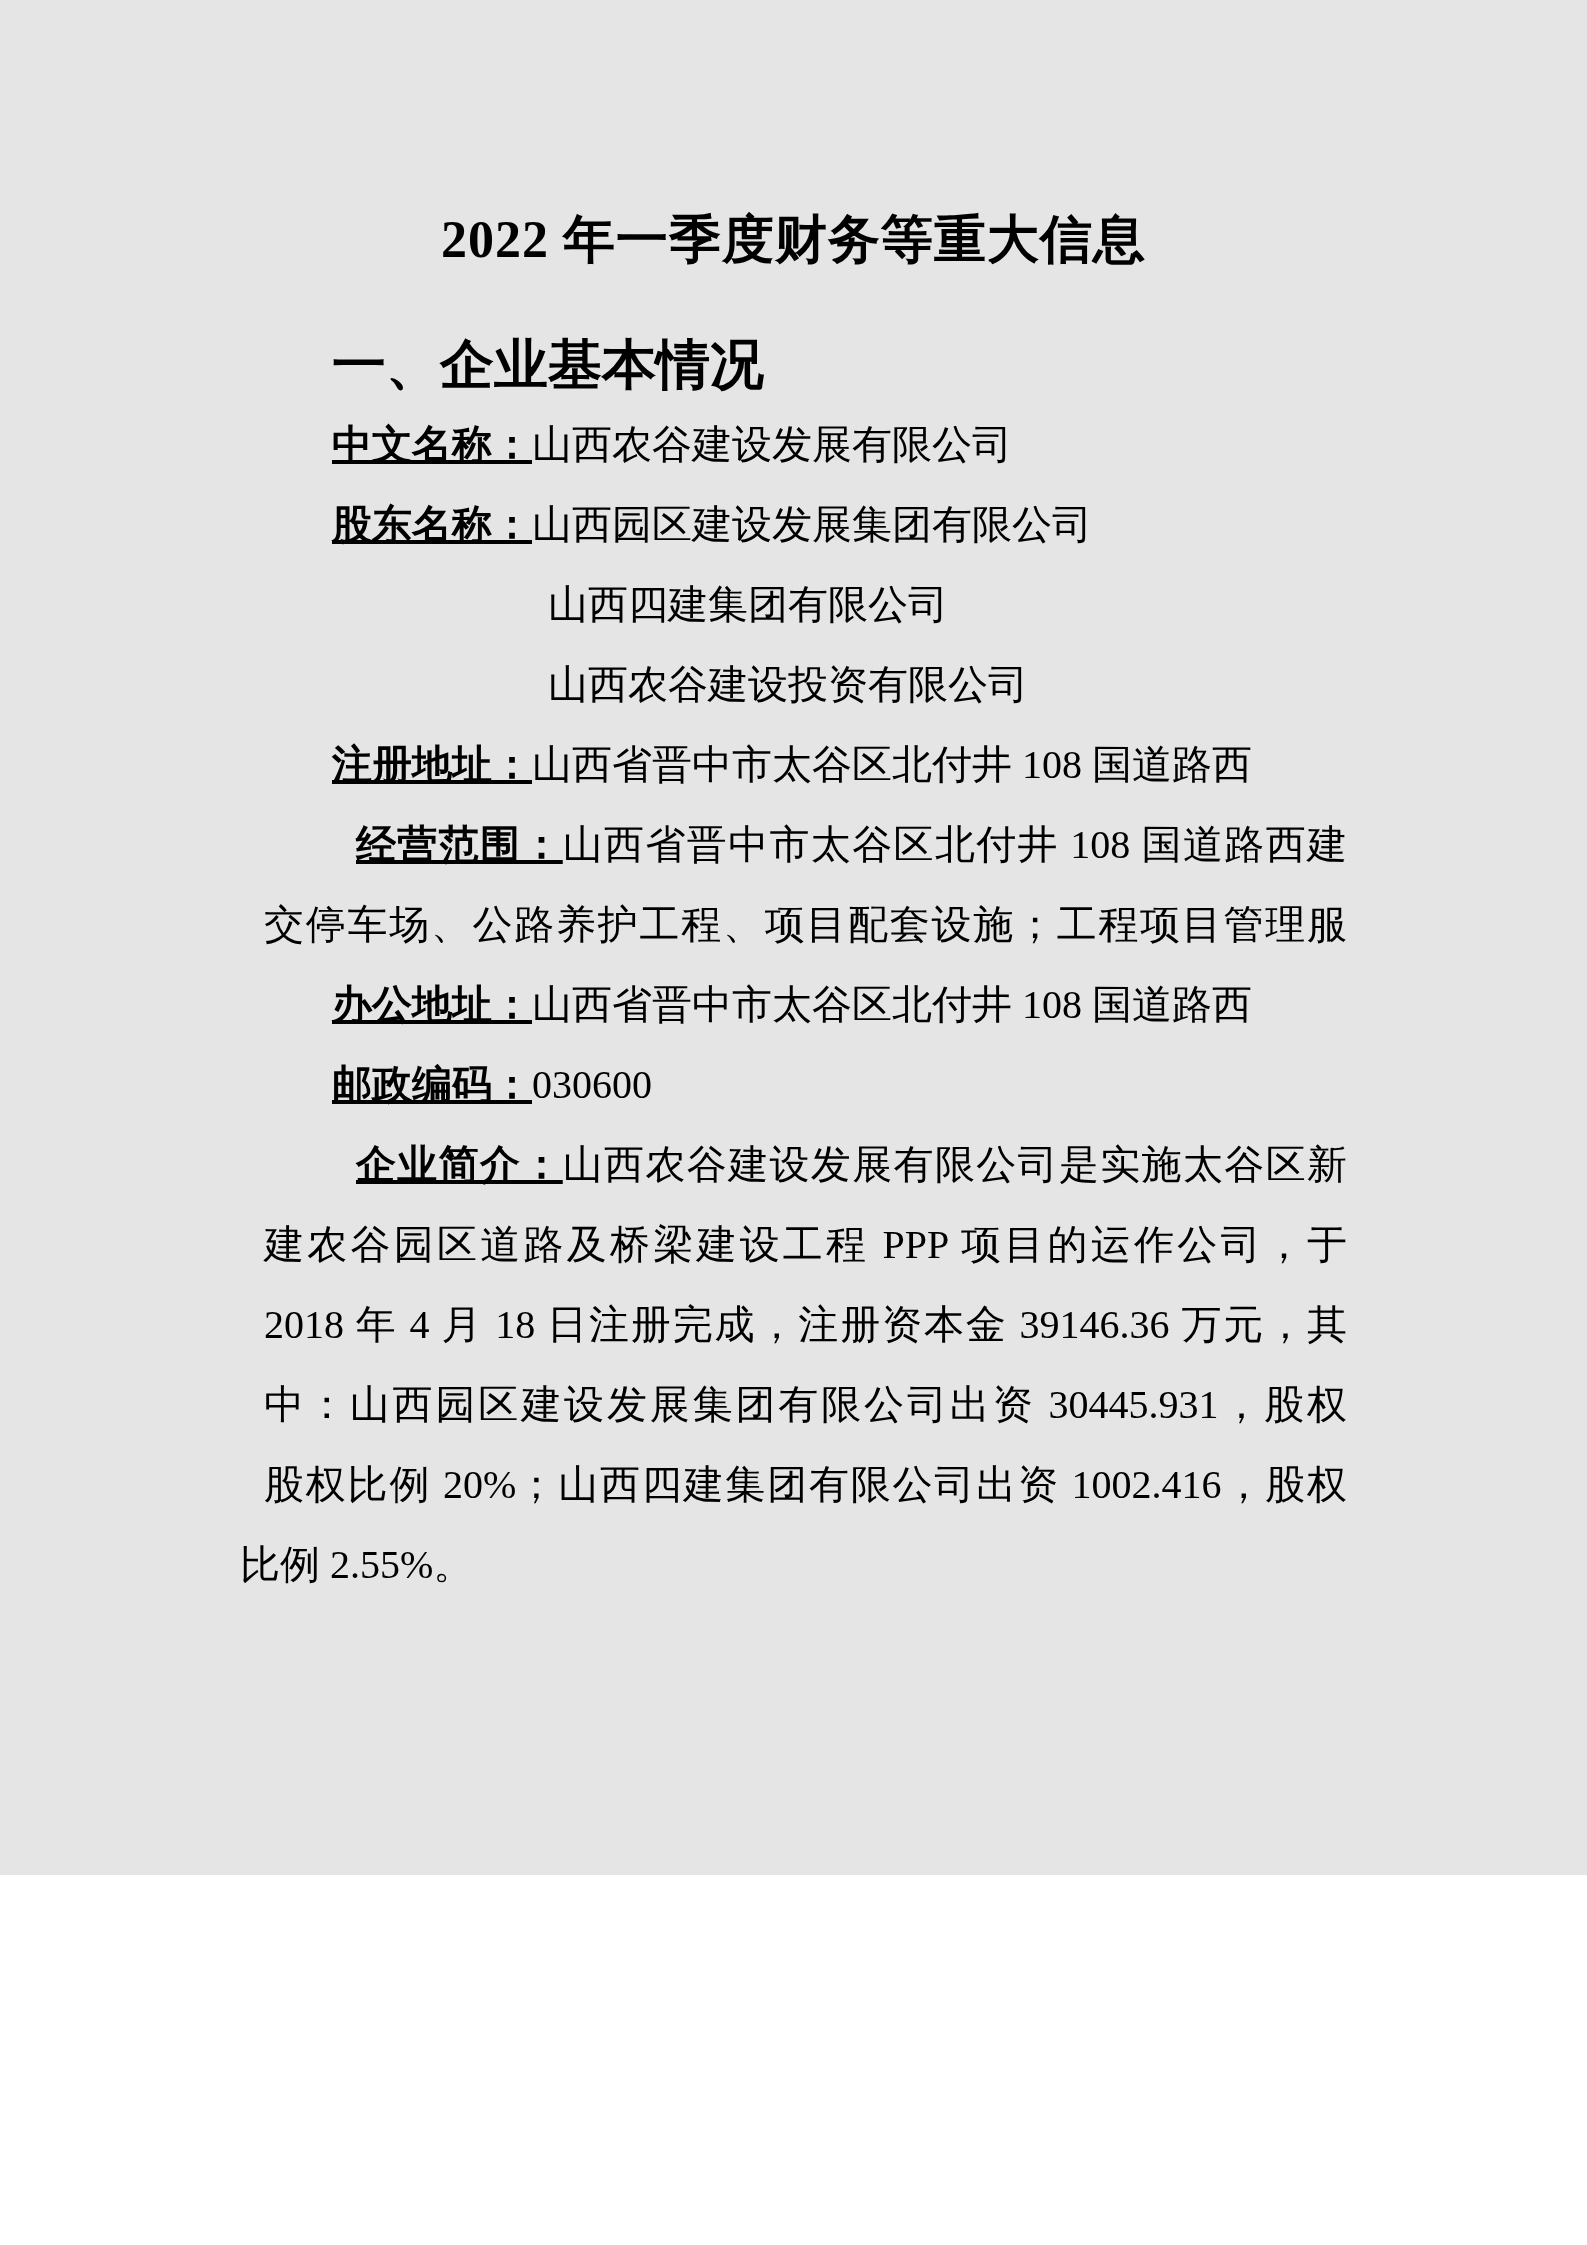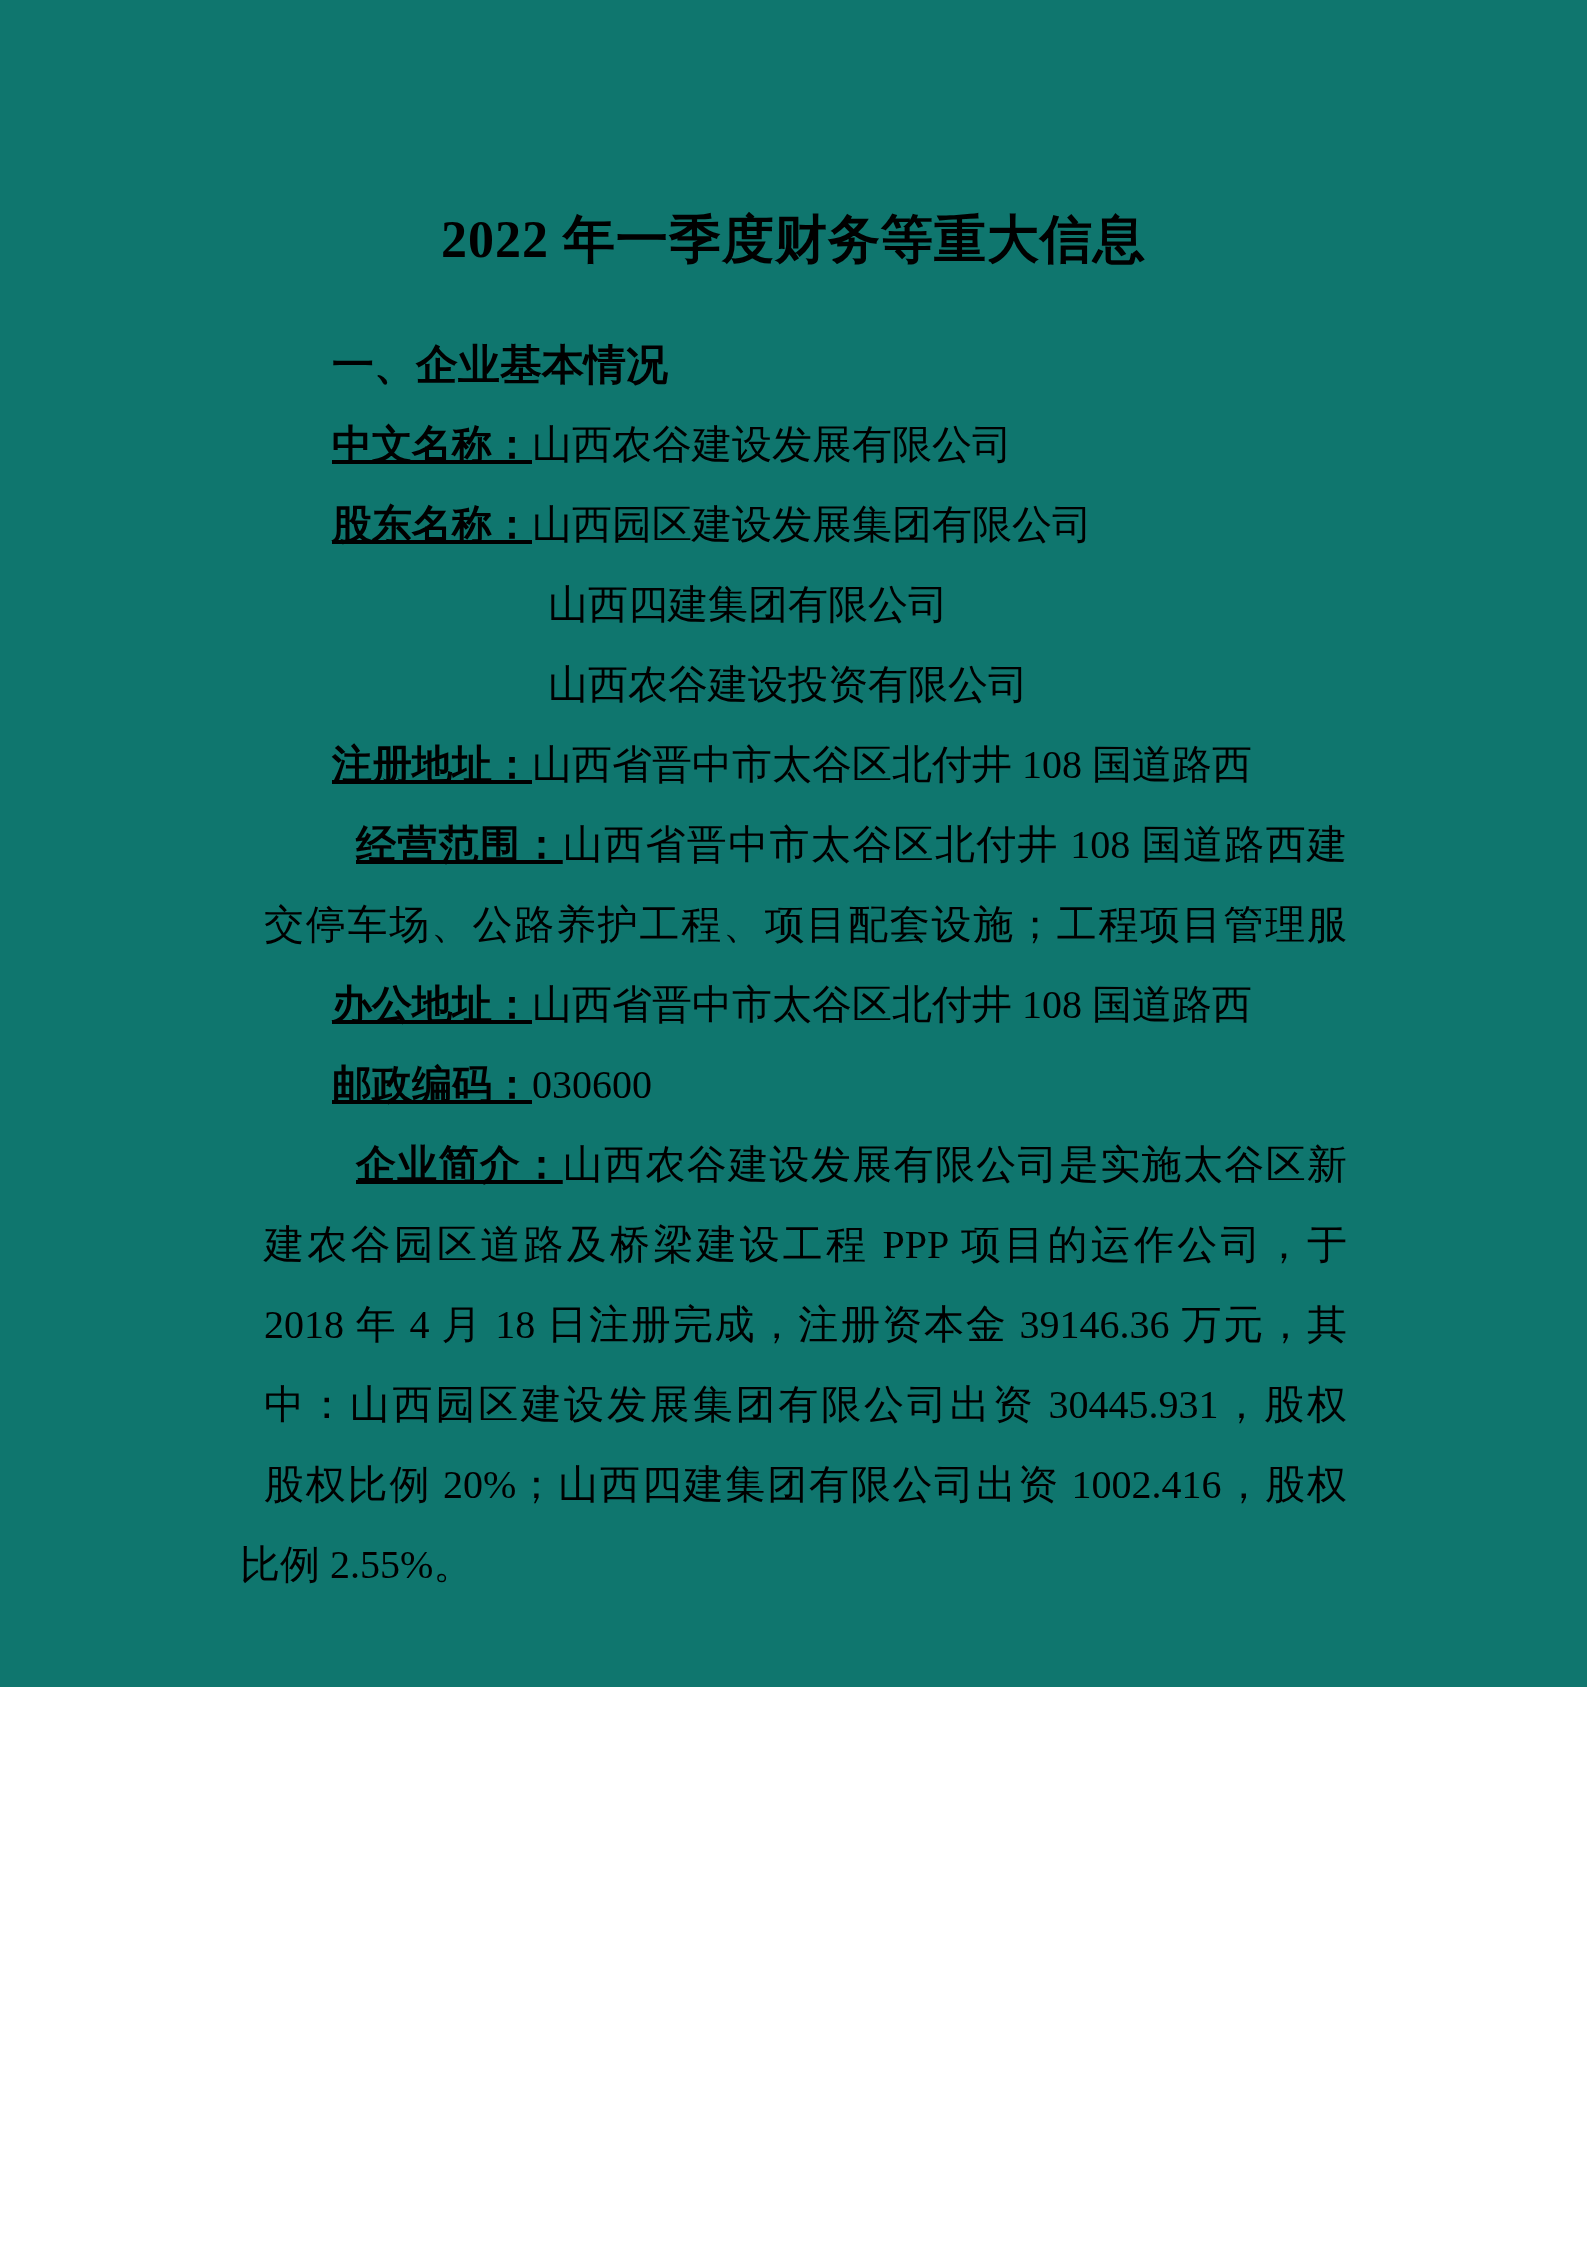--- a/index.html
+++ b/index.html
@@ -3,45 +3,45 @@
 <meta charset="utf-8">
 <style>
   html, body {
     margin: 0;
     padding: 0;
     background: #ffffff;
   }
   .page {
     position: relative;
     width: 1587px;
-    height: 1687px;
-    background: #0f766e;
+    height: 1875px;
+    background: #e5e5e5;
     color: #000000;
     font-family: "Liberation Serif", "DejaVu Serif", serif;
     overflow: hidden;
   }
   .content {
     position: absolute;
     left: 240px;
     top: 192px;
     width: 1107px;
   }
   .doc-title {
     margin: 0 0 37px 0;
     font-size: 52px;
     font-weight: bold;
     line-height: 96px;
     text-align: center;
     white-space: nowrap;
     letter-spacing: 1px;
   }
   .heading {
-    font-family: Liberation Sans, sans-serif;
+    font-family: Liberation Serif, serif;
     font-weight: bold;
-    font-size: 42px;
+    font-size: 54px;
     line-height: 80px;
     padding-left: 92px;
     white-space: nowrap;
   }
   .line {
     font-size: 40px;
     line-height: 80px;
     white-space: nowrap;
   }
   .line .label {

